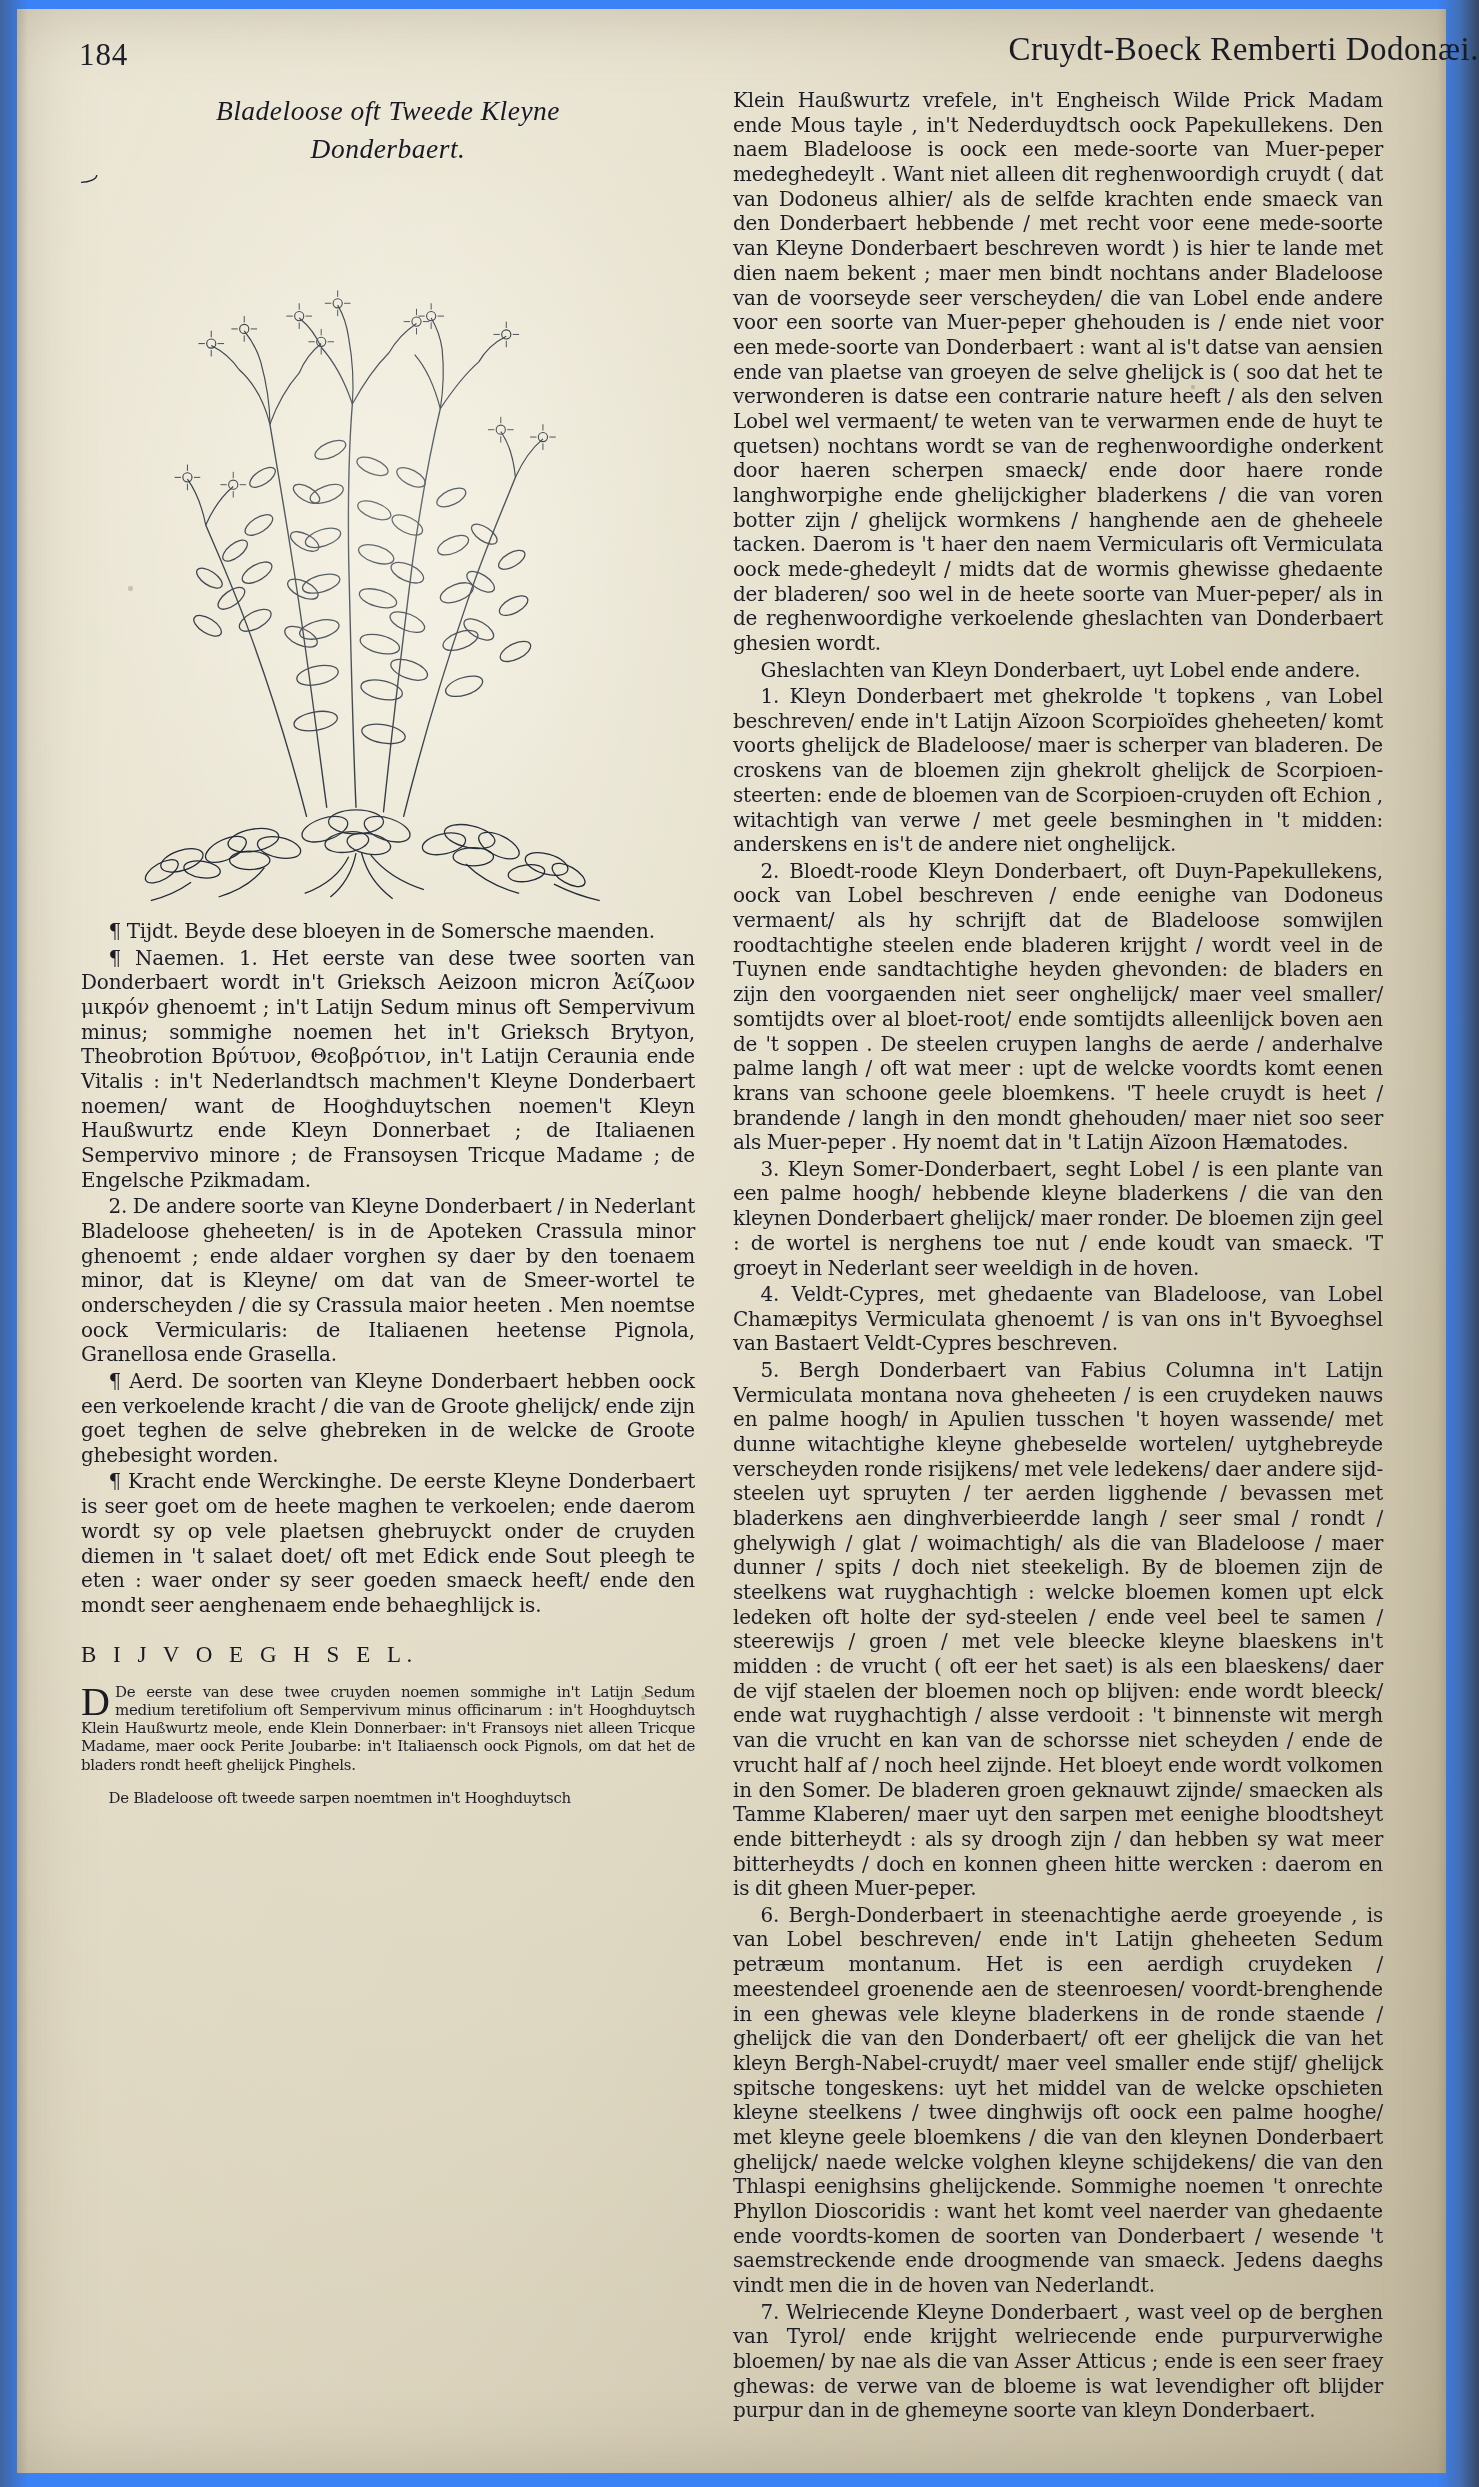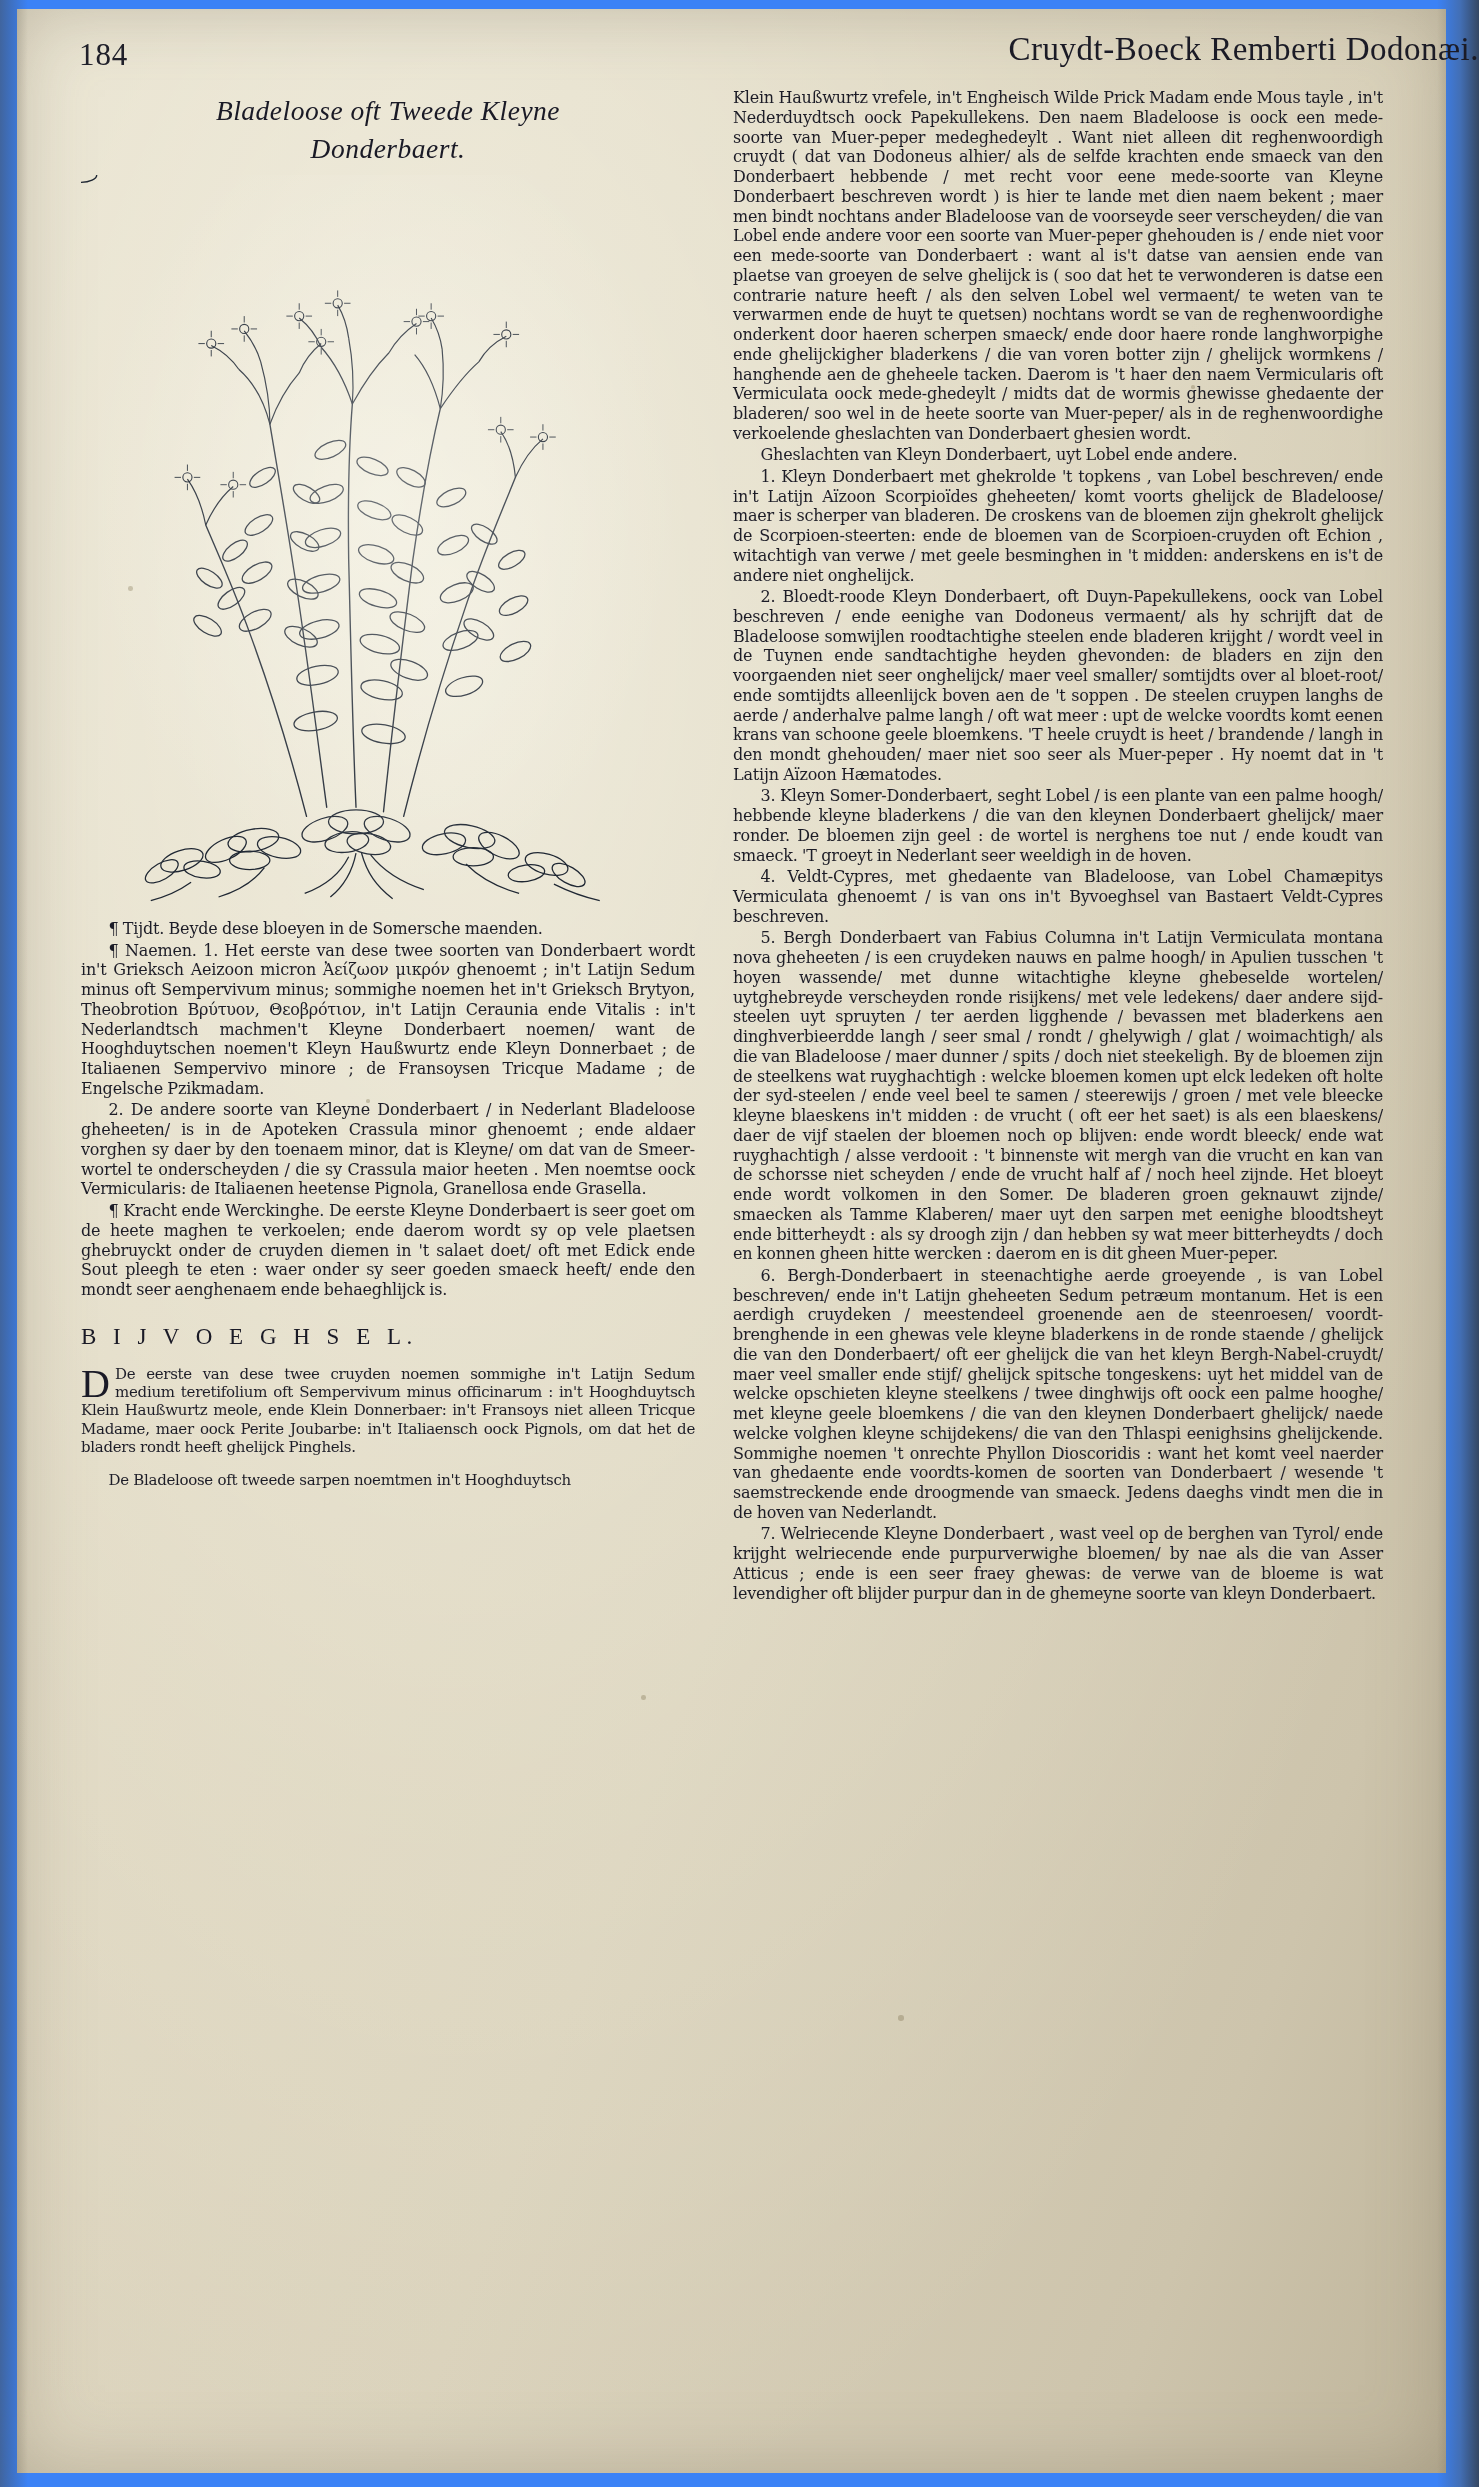--- a/index.html
+++ b/index.html
@@ -78,21 +78,21 @@
     line-height: 1.25;
     font-style: italic;
     letter-spacing: 0.5px;
     margin: 5.5px 0 9.2px 0;
     color: #1a1a26;
   }
 
   
   .bt {
     font-family: "DejaVu Serif", serif;
-    font-size: 16px;
+    font-size: 20px;
     line-height: 1.235;
     text-align: justify;
     color: #1c1c27;
     letter-spacing: -0.2px;
     word-spacing: -0.5px;
     hyphens: none;
   }
   .bt p { margin: 0 0 1.8px 0; }
   .ind { text-indent: 27.5px; }
 
@@ -322,20 +322,21 @@
           <path d="M516 774 C532 782 548 788 566 792"></path>
         </g>
       </svg>
       <div class="figwash"></div>
     </div>
 
     <div class="bt">
       <p class="ind">¶ Tijdt.    Beyde dese bloeyen in de Somersche maenden.</p>
       <p class="ind">¶ Naemen.   1.    Het eerste van dese twee soorten van Donderbaert wordt in't Grieksch Aeizoon micron Ἀείζωον μικρόν ghenoemt ; in't Latijn Sedum minus oft Sempervivum minus; sommighe noemen het in't Grieksch Brytyon, Theobrotion Βρύτυον, Θεοβρότιον, in't Latijn Ceraunia ende Vitalis : in't Nederlandtsch machmen't Kleyne Donderbaert noemen/ want de Hooghduytschen noemen't Kleyn Haußwurtz ende Kleyn Donnerbaet ; de Italiaenen Sempervivo minore ; de Fransoysen Tricque Madame ; de Engelsche Pzikmadam.</p>
       <p class="ind">2.    De andere soorte van Kleyne Donderbaert / in Nederlant Bladeloose gheheeten/ is in de Apoteken Crassula minor ghenoemt ; ende aldaer vorghen sy daer by den toenaem minor, dat is Kleyne/ om dat van de Smeer-wortel te onderscheyden / die sy Crassula maior heeten . Men noemtse oock Vermicularis: de Italiaenen heetense Pignola, Granellosa ende Grasella.</p>
+      <p class="ind">¶ Aerd.    De soorten van Kleyne Donderbaert hebben oock een verkoelende kracht / die van de Groote ghelijck/ ende zijn goet teghen de selve ghebreken in de welcke de Groote ghebesight worden.</p>
       <p class="ind">¶ Kracht ende Werckinghe.    De eerste Kleyne Donderbaert is seer goet om de heete maghen te verkoelen; ende daerom wordt sy op vele plaetsen ghebruyckt onder de cruyden diemen in 't salaet doet/ oft met Edick ende Sout pleegh te eten : waer onder sy seer goeden smaeck heeft/ ende den mondt seer aenghenaem ende behaeghlijck is.</p>
     </div>
 
     <div class="subhead">B I J V O E G H S E L.</div>
 
     <div class="smalltext">
       <p>
         <span class="dropcap">D</span><span>De eerste van dese twee cruyden noemen sommighe in't Latijn Sedum medium teretifolium oft Sempervivum minus officinarum : in't Hooghduytsch Klein Haußwurtz meole, ende Klein Donnerbaer: in't Fransoys niet alleen Tricque Madame, maer oock Perite Joubarbe: in't Italiaensch oock Pignols, om dat het de bladers rondt heeft ghelijck Pinghels.</span>
       </p>
       <p class="ind">De Bladeloose oft tweede sarpen noemtmen in't Hooghduytsch</p>

